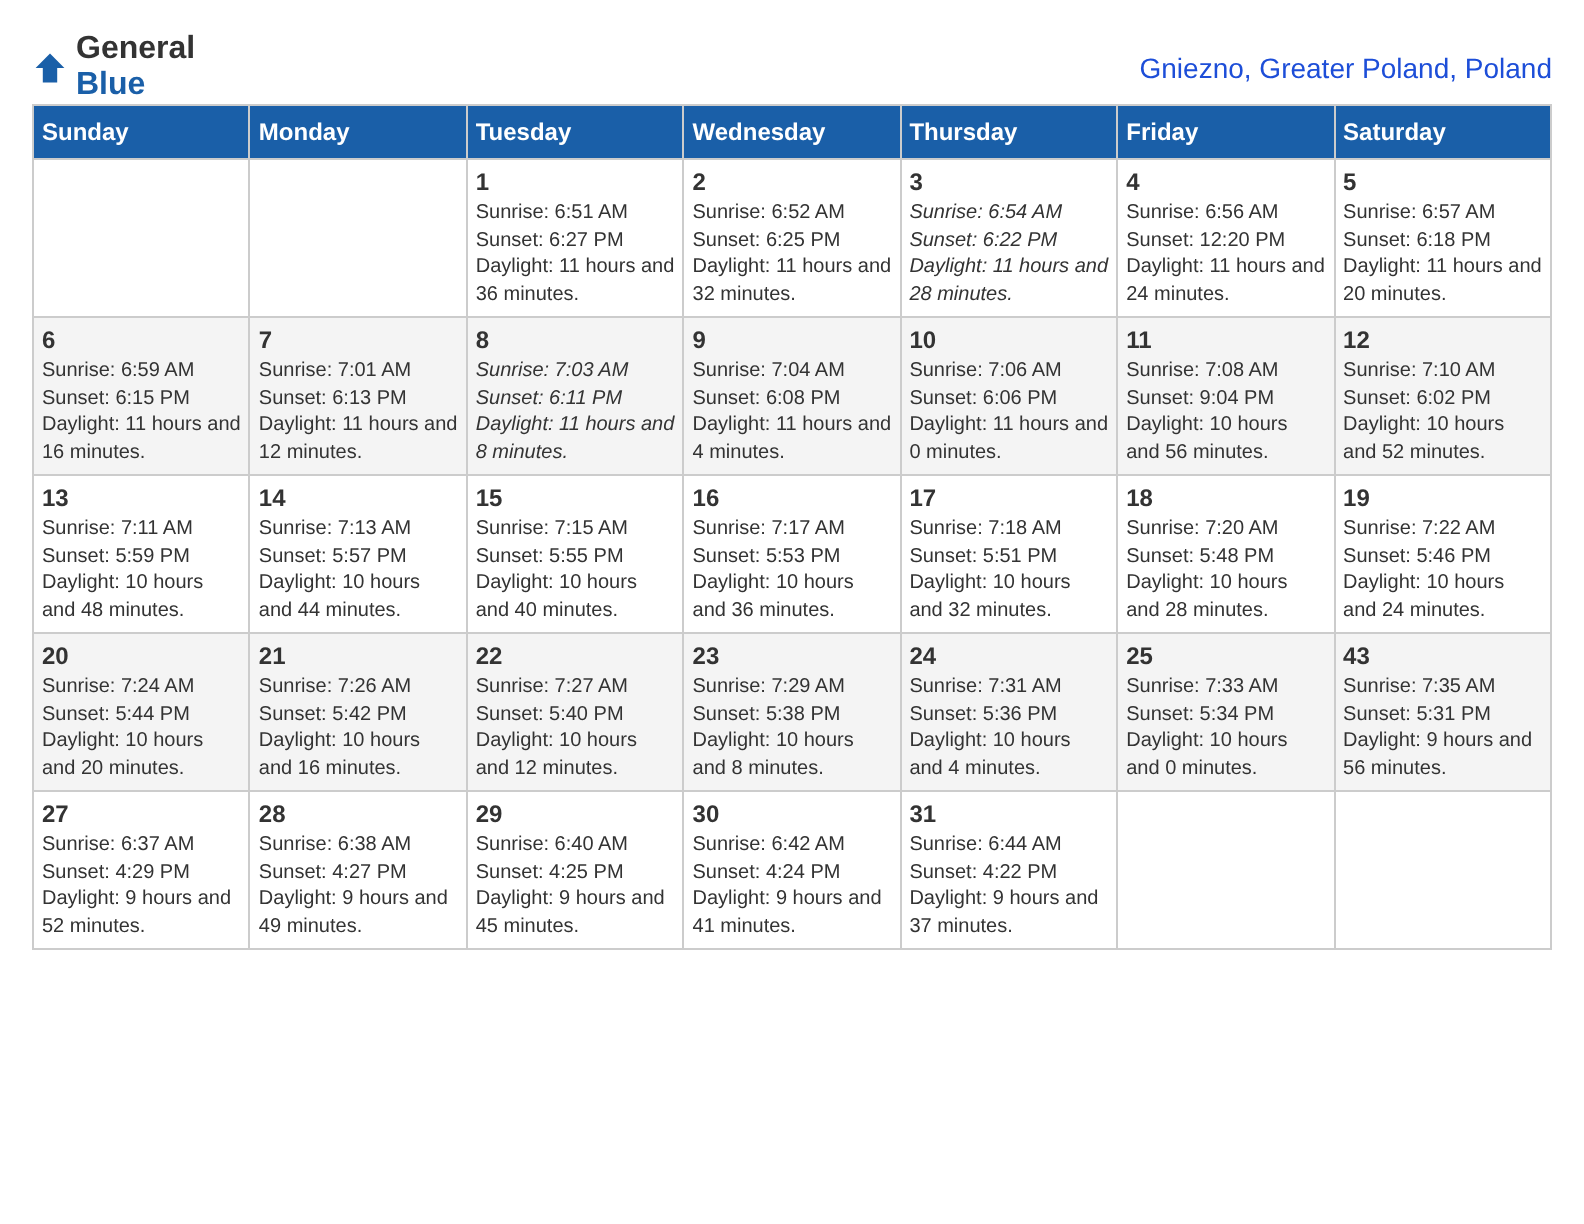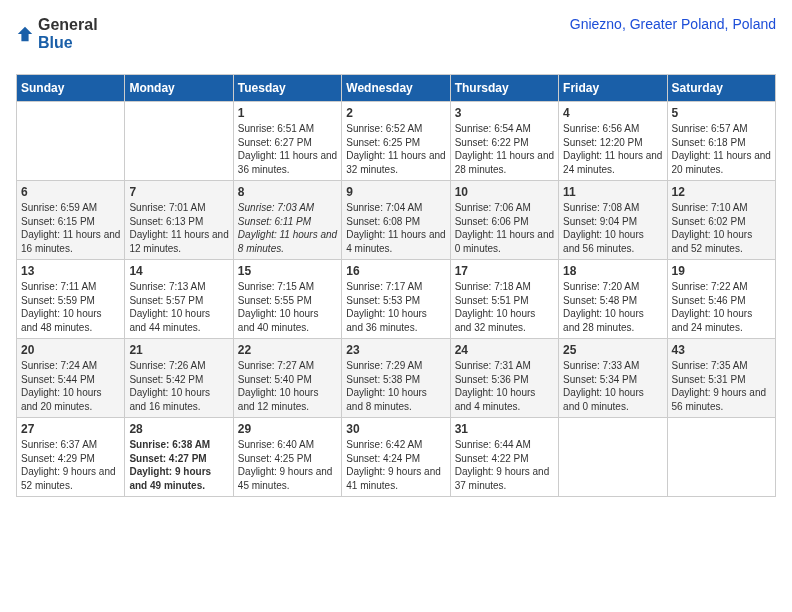--- a/index.html
+++ b/index.html
@@ -5,23 +5,23 @@
     * { margin: 0; padding: 0; box-sizing: border-box; }
     body {
       font-family: Arial, sans-serif;
       background: #fff;
       width: 792px;
       min-height: 612px;
       padding: 16px;
     }
     .header {
       display: flex;
-      align-items: flex-start;
+      align-items: center;
       justify-content: space-between;
-      margin-bottom: 22px;
+      margin-bottom: 0;
     }
     .logo {
       display: flex;
       align-items: center;
       gap: 4px;
     }
     .logo-text-general { font-size: 16px; color: #333; font-weight: bold; }
     .logo-text-blue { font-size: 16px; color: #1a5fa8; font-weight: bold; }
     .logo-icon {
       width: 18px;
@@ -108,21 +108,21 @@
 Daylight: 11 hours and 36 minutes.</div>
         </td>
         <td>
           <span class="day-number">2</span>
           <div class="cell-text" style="white-space: pre-line;">Sunrise: 6:52 AM
 Sunset: 6:25 PM
 Daylight: 11 hours and 32 minutes.</div>
         </td>
         <td>
           <span class="day-number">3</span>
-          <div class="cell-text" style="white-space: pre-line;">Sunrise: 6:54 AM
+          <div class="cell-text" style="white-space: pre-line; font-style: italic;">Sunrise: 6:54 AM
 Sunset: 6:22 PM
 Daylight: 11 hours and 28 minutes.</div>
         </td>
         <td>
           <span class="day-number">4</span>
           <div class="cell-text" style="white-space: pre-line;">Sunrise: 6:56 AM
 Sunset: 12:20 PM
 Daylight: 11 hours and 24 minutes.</div>
         </td>
         <td>
@@ -266,21 +266,21 @@
       </tr>
       <tr>
         <td>
           <span class="day-number">27</span>
           <div class="cell-text" style="white-space: pre-line;">Sunrise: 6:37 AM
 Sunset: 4:29 PM
 Daylight: 9 hours and 52 minutes.</div>
         </td>
         <td>
           <span class="day-number">28</span>
-          <div class="cell-text" style="white-space: pre-line; font-weight: bold;">Sunrise: 6:38 AM
+          <div class="cell-text" style="white-space: pre-line;">Sunrise: 6:38 AM
 Sunset: 4:27 PM
 Daylight: 9 hours and 49 minutes.</div>
         </td>
         <td>
           <span class="day-number">29</span>
           <div class="cell-text" style="white-space: pre-line;">Sunrise: 6:40 AM
 Sunset: 4:25 PM
 Daylight: 9 hours and 45 minutes.</div>
         </td>
         <td>

